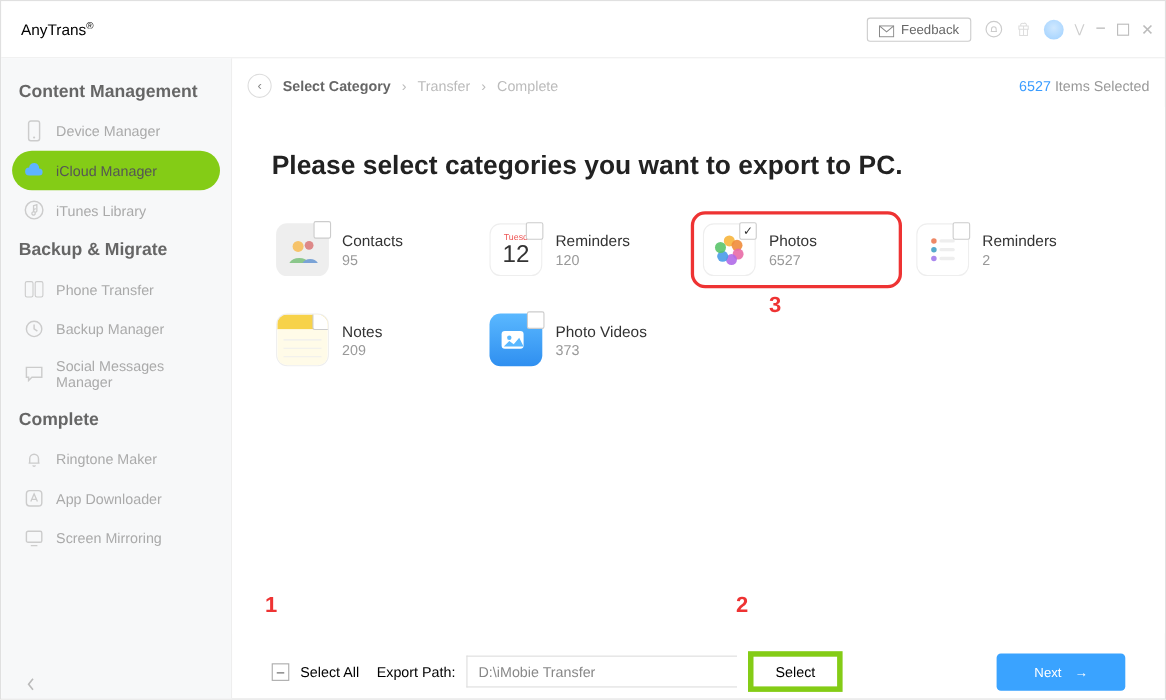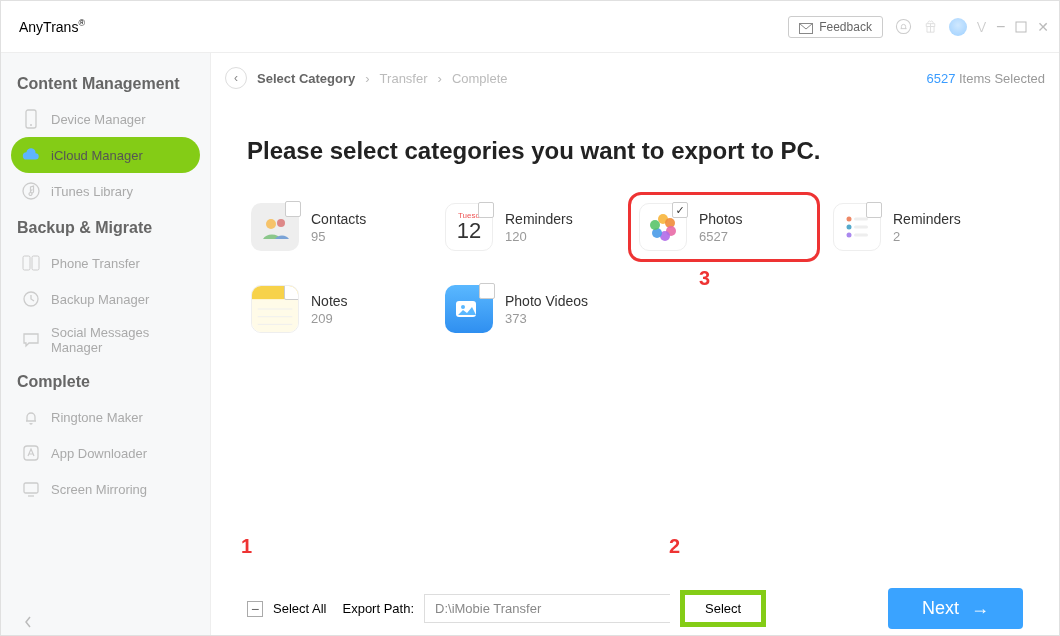--- a/index.html
+++ b/index.html
@@ -42,21 +42,21 @@
 .cat-check { position: absolute; top: -2px; right: -2px; width: 16px; height: 16px; background: #fff; border: 1px solid #ccc; border-radius: 2px; font-size: 11px; display: flex; align-items: center; justify-content: center; color: #333; }
 .cat-text .name { font-size: 14px; color: #333; }
 .cat-text .count { font-size: 13px; color: #999; margin-top: 2px; }
 
 .ann { position: absolute; color: #e33; font-size: 20px; font-weight: 600; pointer-events: none; }
 
 .footer { padding: 16px 36px 24px; display: flex; align-items: center; gap: 10px; font-size: 13px; }
 .selall-box { width: 16px; height: 16px; border: 1px solid #aaa; display: flex; align-items: center; justify-content: center; font-size: 14px; color: #666; cursor: pointer;}
 .path-input { flex: 0 0 246px; border: 1px solid #ddd; border-right: none; padding: 6px 10px; color: #888; font-size: 13px; }
 .select-btn { border: 5px solid #84cc16; padding: 6px 20px; background: #fff; font-size: 13px; cursor: pointer; }
-.next-btn { margin-left: auto; background: #3aa3ff; color: #fff; padding: 10px 34px; border-radius: 4px; display: flex; align-items: center; gap: 12px; font-size: 18px; cursor: pointer; }
+.next-btn { margin-left: auto; background: #3aa3ff; color: #fff; padding: 10px 34px; border-radius: 4px; display: flex; align-items: center; gap: 12px; font-size: 12px; cursor: pointer; }
 
 svg { display: block; }
 </style>
 </head>
 <body>
 
 <div class="topbar">
   <span class="title"><span>AnyTrans</span><sup>®</sup></span>
   <span class="spacer"></span>
   <span class="feedback-btn">

